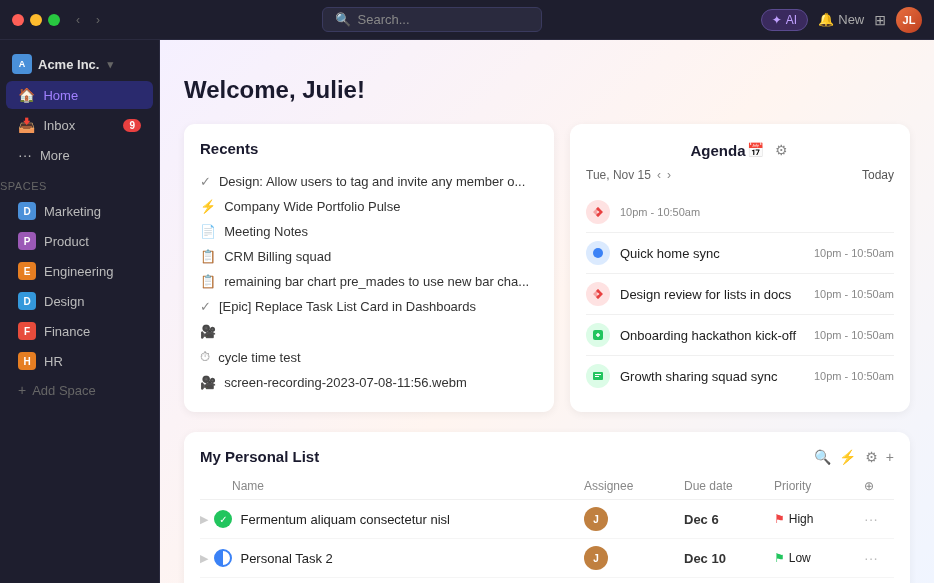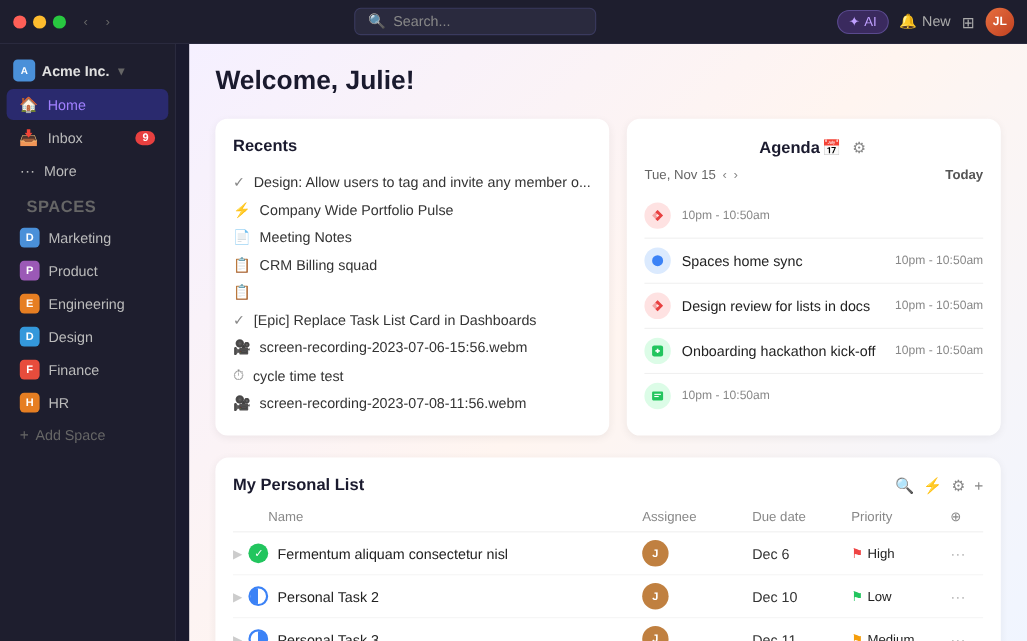--- a/index.html
+++ b/index.html
@@ -123,26 +123,25 @@
     .badge {
       background: #e84040;
       color: white;
       border-radius: 10px;
       padding: 1px 6px;
       font-size: 10px;
       font-weight: 600;
       margin-left: auto;
     }
     .spaces-label {
-      padding: 10px 24px 4px;
-      font-size: 15px;
+      padding: 10px 0 4px;
+      font-size: 11px;
       color: #666;
       text-transform: uppercase;
       letter-spacing: 0.5px;
-      font-weight: bold;
     }
     .space-item {
       display: flex; align-items: center; gap: 8px;
       padding: 5px 12px;
       cursor: pointer;
       font-size: 13px;
       color: #bbb;
       border-radius: 6px;
       margin: 1px 6px;
     }
@@ -158,22 +157,21 @@
       cursor: pointer;
       font-size: 13px;
       color: #666;
       margin: 1px 6px;
     }
     
     .content {
       flex: 1;
       background: linear-gradient(135deg, #f5f0ff 0%, #fff5f0 50%, #f0f5ff 100%);
       overflow-y: auto;
-      padding: 20px 24px;
-      margin-left: 12px;
+      padding: 36px 24px;
     }
     .welcome-title {
       font-size: 24px;
       font-weight: 700;
       color: #1a1a2e;
       margin-bottom: 20px;
     }
     .cards-row {
       display: flex;
       gap: 16px;
@@ -217,21 +215,21 @@
     .agenda-date {
       display: flex; align-items: center; gap: 6px;
       font-size: 12px;
       color: #666;
     }
     .agenda-nav { cursor: pointer; color: #888; font-size: 12px; }
     .today-btn {
       font-size: 12px;
       color: #555;
       cursor: pointer;
-      font-weight: 700;
+      font-weight: 400;
     }
     .agenda-item {
       display: flex; align-items: center; gap: 10px;
       padding: 8px 0;
       border-bottom: 1px solid #f0f0f0;
     }
     .agenda-item:last-child { border-bottom: none; }
     .agenda-dot {
       width: 24px; height: 24px; border-radius: 50%;
       display: flex; align-items: center; justify-content: center;
@@ -292,21 +290,21 @@
       font-size: 10px;
     }
     .status-done { background: #22c55e; color: white; }
     .task-name { flex: 1; }
     .assignee-avatar {
       width: 24px; height: 24px; border-radius: 50%;
       display: flex; align-items: center; justify-content: center;
       font-size: 10px; color: white; font-weight: 600;
     }
     .col-assignee-cell { width: 100px; }
-    .col-duedate-cell { width: 90px; font-size: 13px; color: #333; }
+    .col-duedate-cell { width: 90px; font-size: 13px; color: #333; font-weight: bold; }
     .priority-badge {
       display: flex; align-items: center; gap: 4px;
       font-size: 12px;
     }
     .priority-flag { font-size: 12px; }
     .task-more { width: 30px; color: #bbb; cursor: pointer; font-size: 14px; }
     .card-icon-btn {
       background: none; border: none; cursor: pointer;
       color: #888; font-size: 14px; padding: 2px;
     }
@@ -418,28 +416,28 @@
         <div class="recent-item">
           <span class="recent-icon">📄</span>
           <span class="recent-text">Meeting Notes</span>
         </div>
         <div class="recent-item">
           <span class="recent-icon">📋</span>
           <span class="recent-text">CRM Billing squad</span>
         </div>
         <div class="recent-item">
           <span class="recent-icon">📋</span>
+          <span class="recent-text">remaining bar chart pre_mades to use new bar cha...</span>
         </div>
         <div class="recent-item">
           <span class="recent-icon">✓</span>
           <span class="recent-text">[Epic] Replace Task List Card in Dashboards</span>
         </div>
         <div class="recent-item">
           <span class="recent-icon">🎥</span>
-          <span class="recent-text">screen-recording-2023-07-06-15:56.webm</span>
         </div>
         <div class="recent-item">
           <span class="recent-icon">⏱</span>
           <span class="recent-text">cycle time test</span>
         </div>
         <div class="recent-item">
           <span class="recent-icon">🎥</span>
           <span class="recent-text">screen-recording-2023-07-08-11:56.webm</span>
         </div>
       </div>
@@ -468,21 +466,21 @@
               </svg>
           </div>
           <span class="agenda-time">10pm - 10:50am</span>
         </div>
         <div class="agenda-item">
           <div class="agenda-dot" style="background:#dbeafe;">
             <svg width="14" height="14" viewBox="0 0 14 14">
                 <circle cx="7" cy="7" r="5" fill="#3b82f6"></circle>
               </svg>
           </div>
-          <span class="agenda-item-title">Spaces home sync</span>
+          <span class="agenda-item-title">Quick home sync</span>
           <span class="agenda-time">10pm - 10:50am</span>
         </div>
         <div class="agenda-item">
           <div class="agenda-dot" style="background:#fee2e2;">
             <svg width="14" height="14" viewBox="0 0 14 14">
                 <path d="M7 2 L12 7 L7 12 L5 10 L8.5 7 L5 4Z" fill="#e84040"></path>
                 <path d="M7 2 L2 7 L7 12 L9 10 L5.5 7 L9 4Z" fill="#e84040" opacity="0.4"></path>
               </svg>
           </div>
           <span class="agenda-item-title">Design review for lists in docs</span>
@@ -500,20 +498,21 @@
           <span class="agenda-time">10pm - 10:50am</span>
         </div>
         <div class="agenda-item">
           <div class="agenda-dot" style="background:#dcfce7;">
             <svg width="14" height="14" viewBox="0 0 14 14">
                 <rect x="2" y="3" width="10" height="8" rx="1" fill="#22c55e"></rect>
                 <rect x="4" y="5" width="6" height="1" fill="white"></rect>
                 <rect x="4" y="7" width="4" height="1" fill="white"></rect>
               </svg>
           </div>
+          <span class="agenda-item-title">Growth sharing squad sync</span>
           <span class="agenda-time">10pm - 10:50am</span>
         </div>
       </div>
     </div>
 
     <div class="list-card">
       <div class="list-header">
         <span class="list-title">My Personal List</span>
         <div class="list-actions">
           <span class="list-action-icon">🔍</span>

